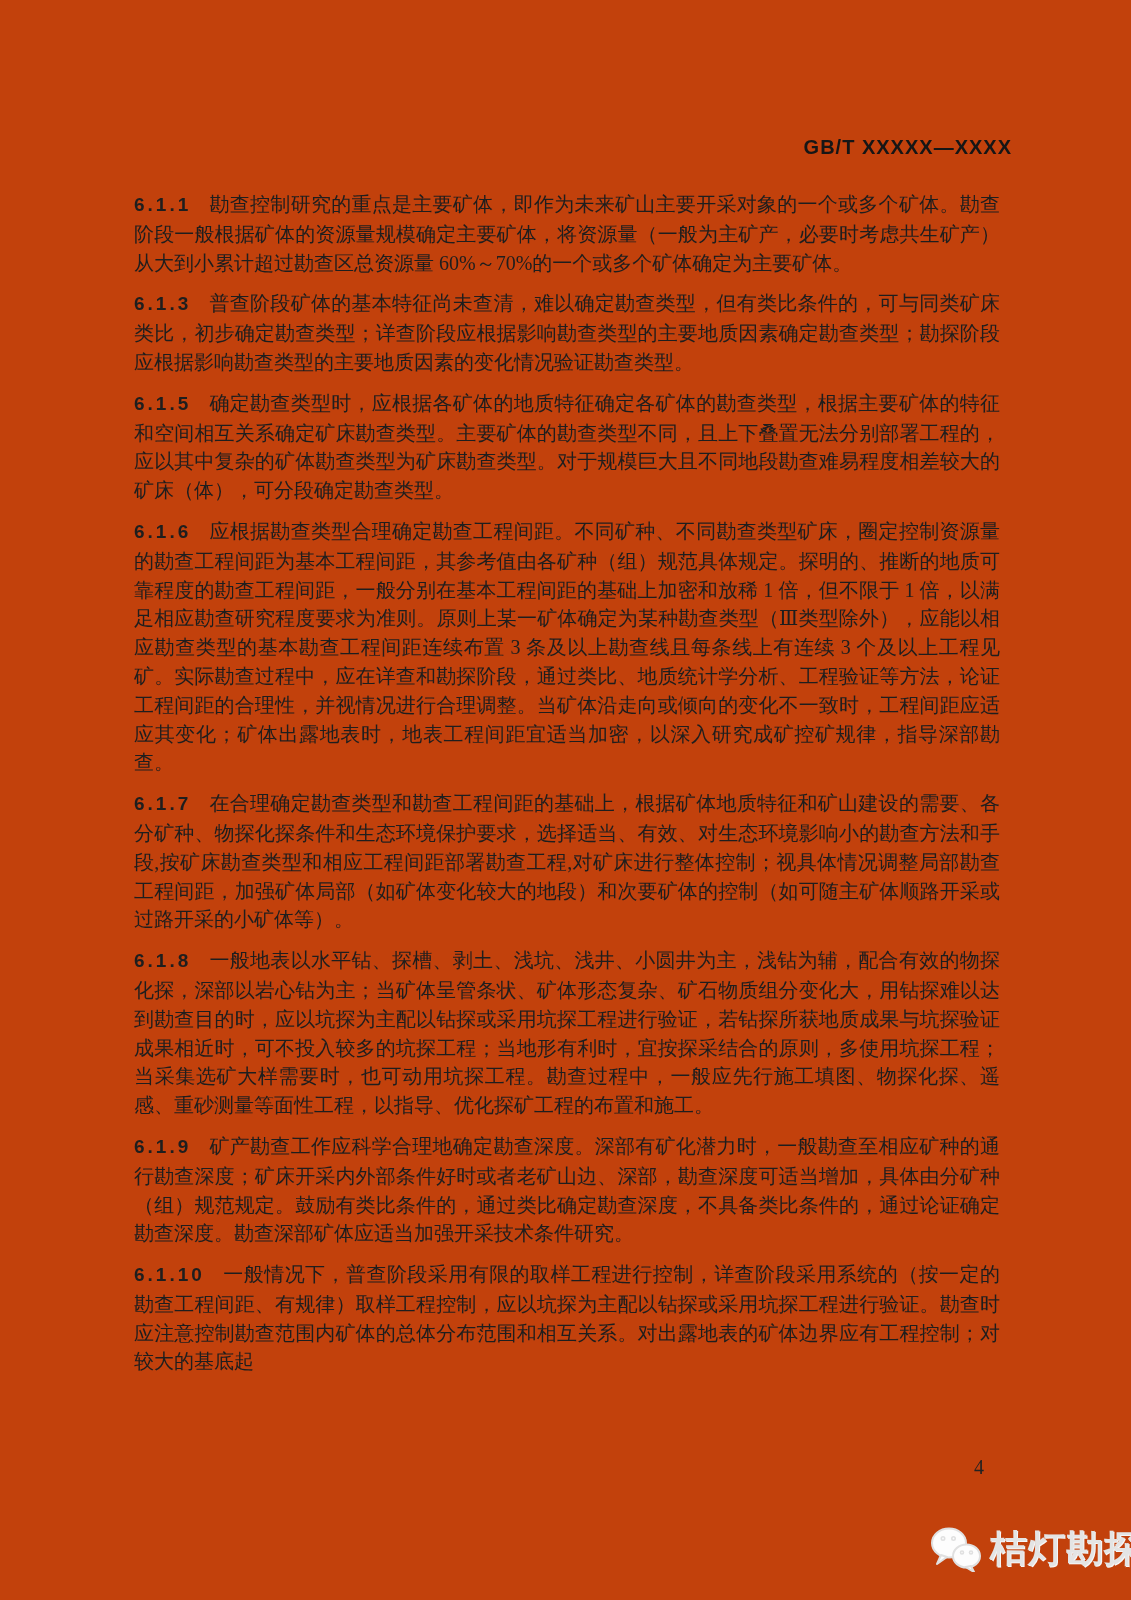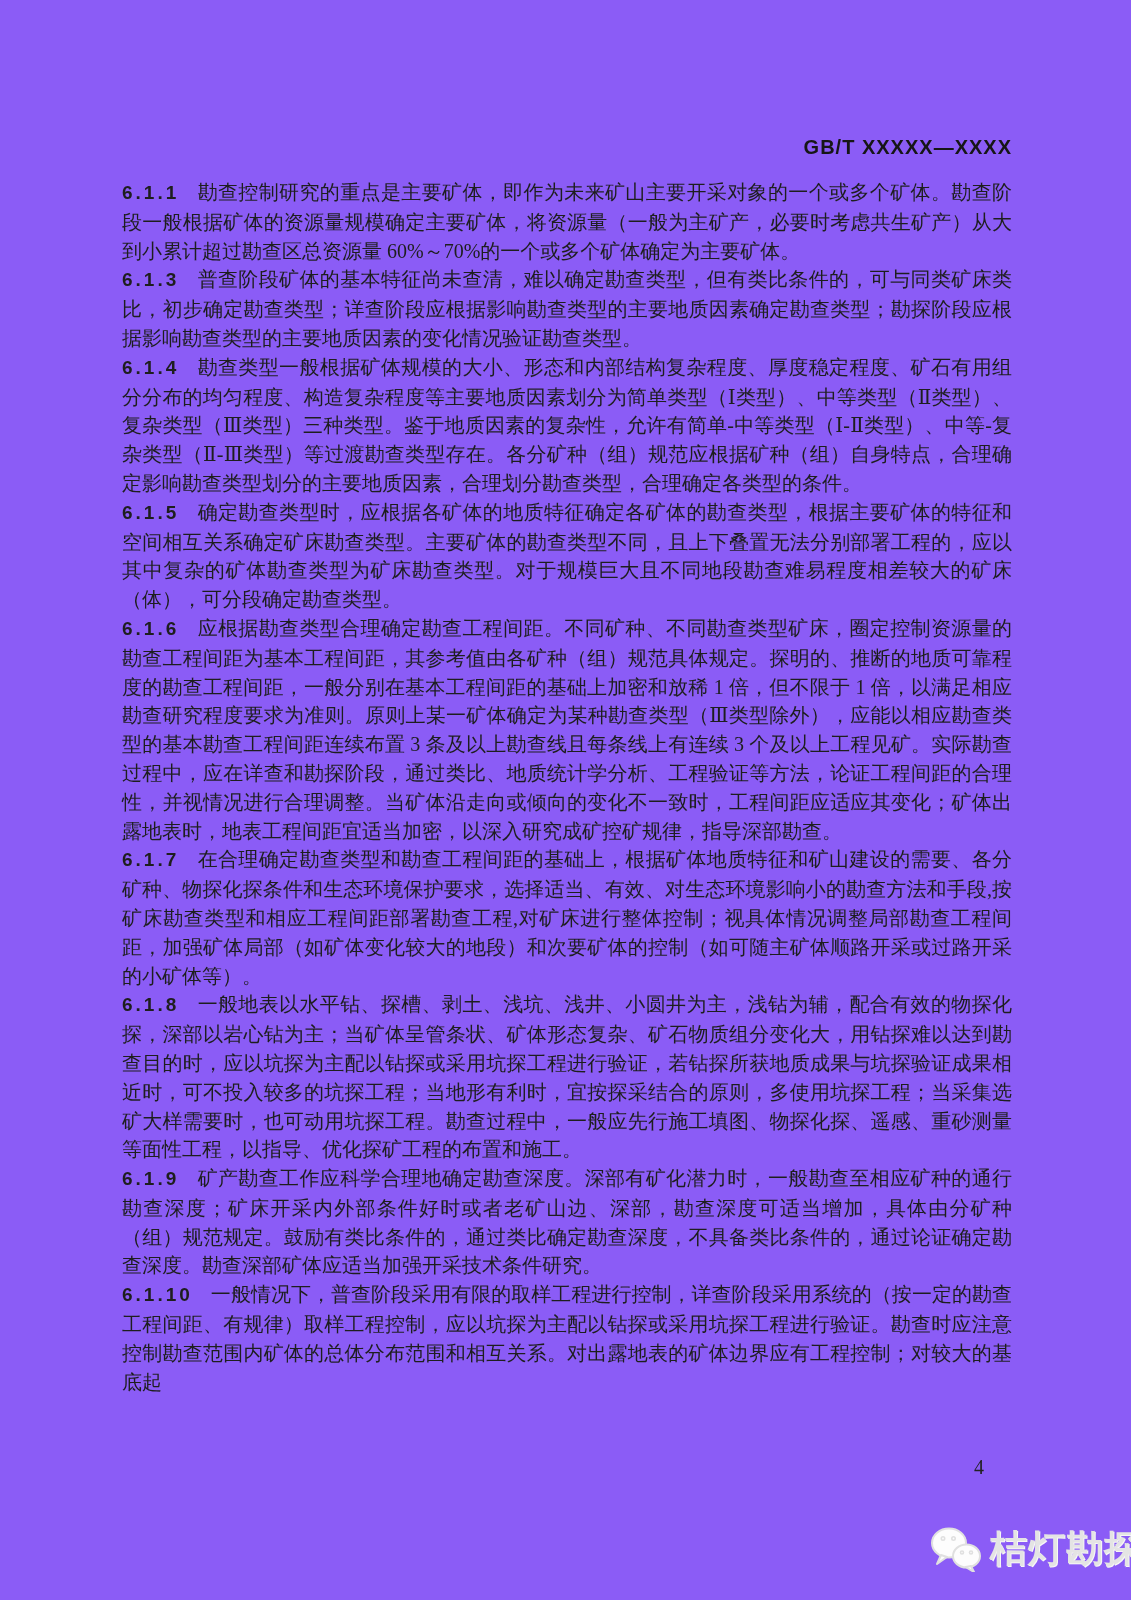--- a/index.html
+++ b/index.html
@@ -1,21 +1,21 @@
 <!DOCTYPE html>
 <html><head>
 <meta charset="utf-8">
 <style>
   html, body { margin: 0; padding: 0; background: #888; }
   .page {
     position: relative;
     width: 1131px;
     height: 1600px;
     margin: 0 auto;
-    background: #8b5cf6;
+    background: #c2410c;
     color: #1e1e1e;
     font-family: "Liberation Serif", "DejaVu Serif", serif;
     overflow: hidden;
     text-decoration: underline;
   }
   .doc-header {
     position: absolute;
     top: 136px;
     left: 122px;
     width: 890px;
@@ -29,21 +29,21 @@
   .doc-body {
     position: absolute;
     top: 178px;
     left: 122px;
     width: 890px;
     font-size: 20px;
     line-height: 28.8px;
     text-align: justify;
     text-justify: inter-ideograph;
   }
-  .clause { margin: 0; padding: 0; }
+  .clause { margin: 12px; padding: 0; }
   .clause-num {
     font-family: "Liberation Sans", "DejaVu Sans", sans-serif;
     font-weight: 600;
     font-size: 19px;
     letter-spacing: 3px;
     margin-right: 18px;
     white-space: nowrap;
   }
   .page-number {
     position: absolute;
@@ -79,21 +79,20 @@
 
 <div class="page">
 
   <div class="doc-header">
     <span>GB/T XXXXX—XXXX</span>
   </div>
 
   <main class="doc-body">
     <p class="clause"><span class="clause-num">6.1.1</span><span>勘查控制研究的重点是主要矿体，即作为未来矿山主要开采对象的一个或多个矿体。勘查阶段一般根据矿体的资源量规模确定主要矿体，将资源量（一般为主矿产，必要时考虑共生矿产）从大到小累计超过勘查区总资源量 60%～70%的一个或多个矿体确定为主要矿体。</span></p>
     <p class="clause"><span class="clause-num">6.1.3</span><span>普查阶段矿体的基本特征尚未查清，难以确定勘查类型，但有类比条件的，可与同类矿床类比，初步确定勘查类型；详查阶段应根据影响勘查类型的主要地质因素确定勘查类型；勘探阶段应根据影响勘查类型的主要地质因素的变化情况验证勘查类型。</span></p>
-    <p class="clause"><span class="clause-num">6.1.4</span><span>勘查类型一般根据矿体规模的大小、形态和内部结构复杂程度、厚度稳定程度、矿石有用组分分布的均匀程度、构造复杂程度等主要地质因素划分为简单类型（Ⅰ类型）、中等类型（Ⅱ类型）、复杂类型（Ⅲ类型）三种类型。鉴于地质因素的复杂性，允许有简单-中等类型（Ⅰ-Ⅱ类型）、中等-复杂类型（Ⅱ-Ⅲ类型）等过渡勘查类型存在。各分矿种（组）规范应根据矿种（组）自身特点，合理确定影响勘查类型划分的主要地质因素，合理划分勘查类型，合理确定各类型的条件。</span></p>
     <p class="clause"><span class="clause-num">6.1.5</span><span>确定勘查类型时，应根据各矿体的地质特征确定各矿体的勘查类型，根据主要矿体的特征和空间相互关系确定矿床勘查类型。主要矿体的勘查类型不同，且上下叠置无法分别部署工程的，应以其中复杂的矿体勘查类型为矿床勘查类型。对于规模巨大且不同地段勘查难易程度相差较大的矿床（体），可分段确定勘查类型。</span></p>
     <p class="clause"><span class="clause-num">6.1.6</span><span>应根据勘查类型合理确定勘查工程间距。不同矿种、不同勘查类型矿床，圈定控制资源量的勘查工程间距为基本工程间距，其参考值由各矿种（组）规范具体规定。探明的、推断的地质可靠程度的勘查工程间距，一般分别在基本工程间距的基础上加密和放稀 1 倍，但不限于 1 倍，以满足相应勘查研究程度要求为准则。原则上某一矿体确定为某种勘查类型（Ⅲ类型除外），应能以相应勘查类型的基本勘查工程间距连续布置 3 条及以上勘查线且每条线上有连续 3 个及以上工程见矿。实际勘查过程中，应在详查和勘探阶段，通过类比、地质统计学分析、工程验证等方法，论证工程间距的合理性，并视情况进行合理调整。当矿体沿走向或倾向的变化不一致时，工程间距应适应其变化；矿体出露地表时，地表工程间距宜适当加密，以深入研究成矿控矿规律，指导深部勘查。</span></p>
     <p class="clause"><span class="clause-num">6.1.7</span><span>在合理确定勘查类型和勘查工程间距的基础上，根据矿体地质特征和矿山建设的需要、各分矿种、物探化探条件和生态环境保护要求，选择适当、有效、对生态环境影响小的勘查方法和手段,按矿床勘查类型和相应工程间距部署勘查工程,对矿床进行整体控制；视具体情况调整局部勘查工程间距，加强矿体局部（如矿体变化较大的地段）和次要矿体的控制（如可随主矿体顺路开采或过路开采的小矿体等）。</span></p>
     <p class="clause"><span class="clause-num">6.1.8</span><span>一般地表以水平钻、探槽、剥土、浅坑、浅井、小圆井为主，浅钻为辅，配合有效的物探化探，深部以岩心钻为主；当矿体呈管条状、矿体形态复杂、矿石物质组分变化大，用钻探难以达到勘查目的时，应以坑探为主配以钻探或采用坑探工程进行验证，若钻探所获地质成果与坑探验证成果相近时，可不投入较多的坑探工程；当地形有利时，宜按探采结合的原则，多使用坑探工程；当采集选矿大样需要时，也可动用坑探工程。勘查过程中，一般应先行施工填图、物探化探、遥感、重砂测量等面性工程，以指导、优化探矿工程的布置和施工。</span></p>
     <p class="clause"><span class="clause-num">6.1.9</span><span>矿产勘查工作应科学合理地确定勘查深度。深部有矿化潜力时，一般勘查至相应矿种的通行勘查深度；矿床开采内外部条件好时或者老矿山边、深部，勘查深度可适当增加，具体由分矿种（组）规范规定。鼓励有类比条件的，通过类比确定勘查深度，不具备类比条件的，通过论证确定勘查深度。勘查深部矿体应适当加强开采技术条件研究。</span></p>
     <p class="clause"><span class="clause-num">6.1.10</span><span>一般情况下，普查阶段采用有限的取样工程进行控制，详查阶段采用系统的（按一定的勘查工程间距、有规律）取样工程控制，应以坑探为主配以钻探或采用坑探工程进行验证。勘查时应注意控制勘查范围内矿体的总体分布范围和相互关系。对出露地表的矿体边界应有工程控制；对较大的基底起</span></p>
   </main>
 
   <div class="page-number">4</div>
 

